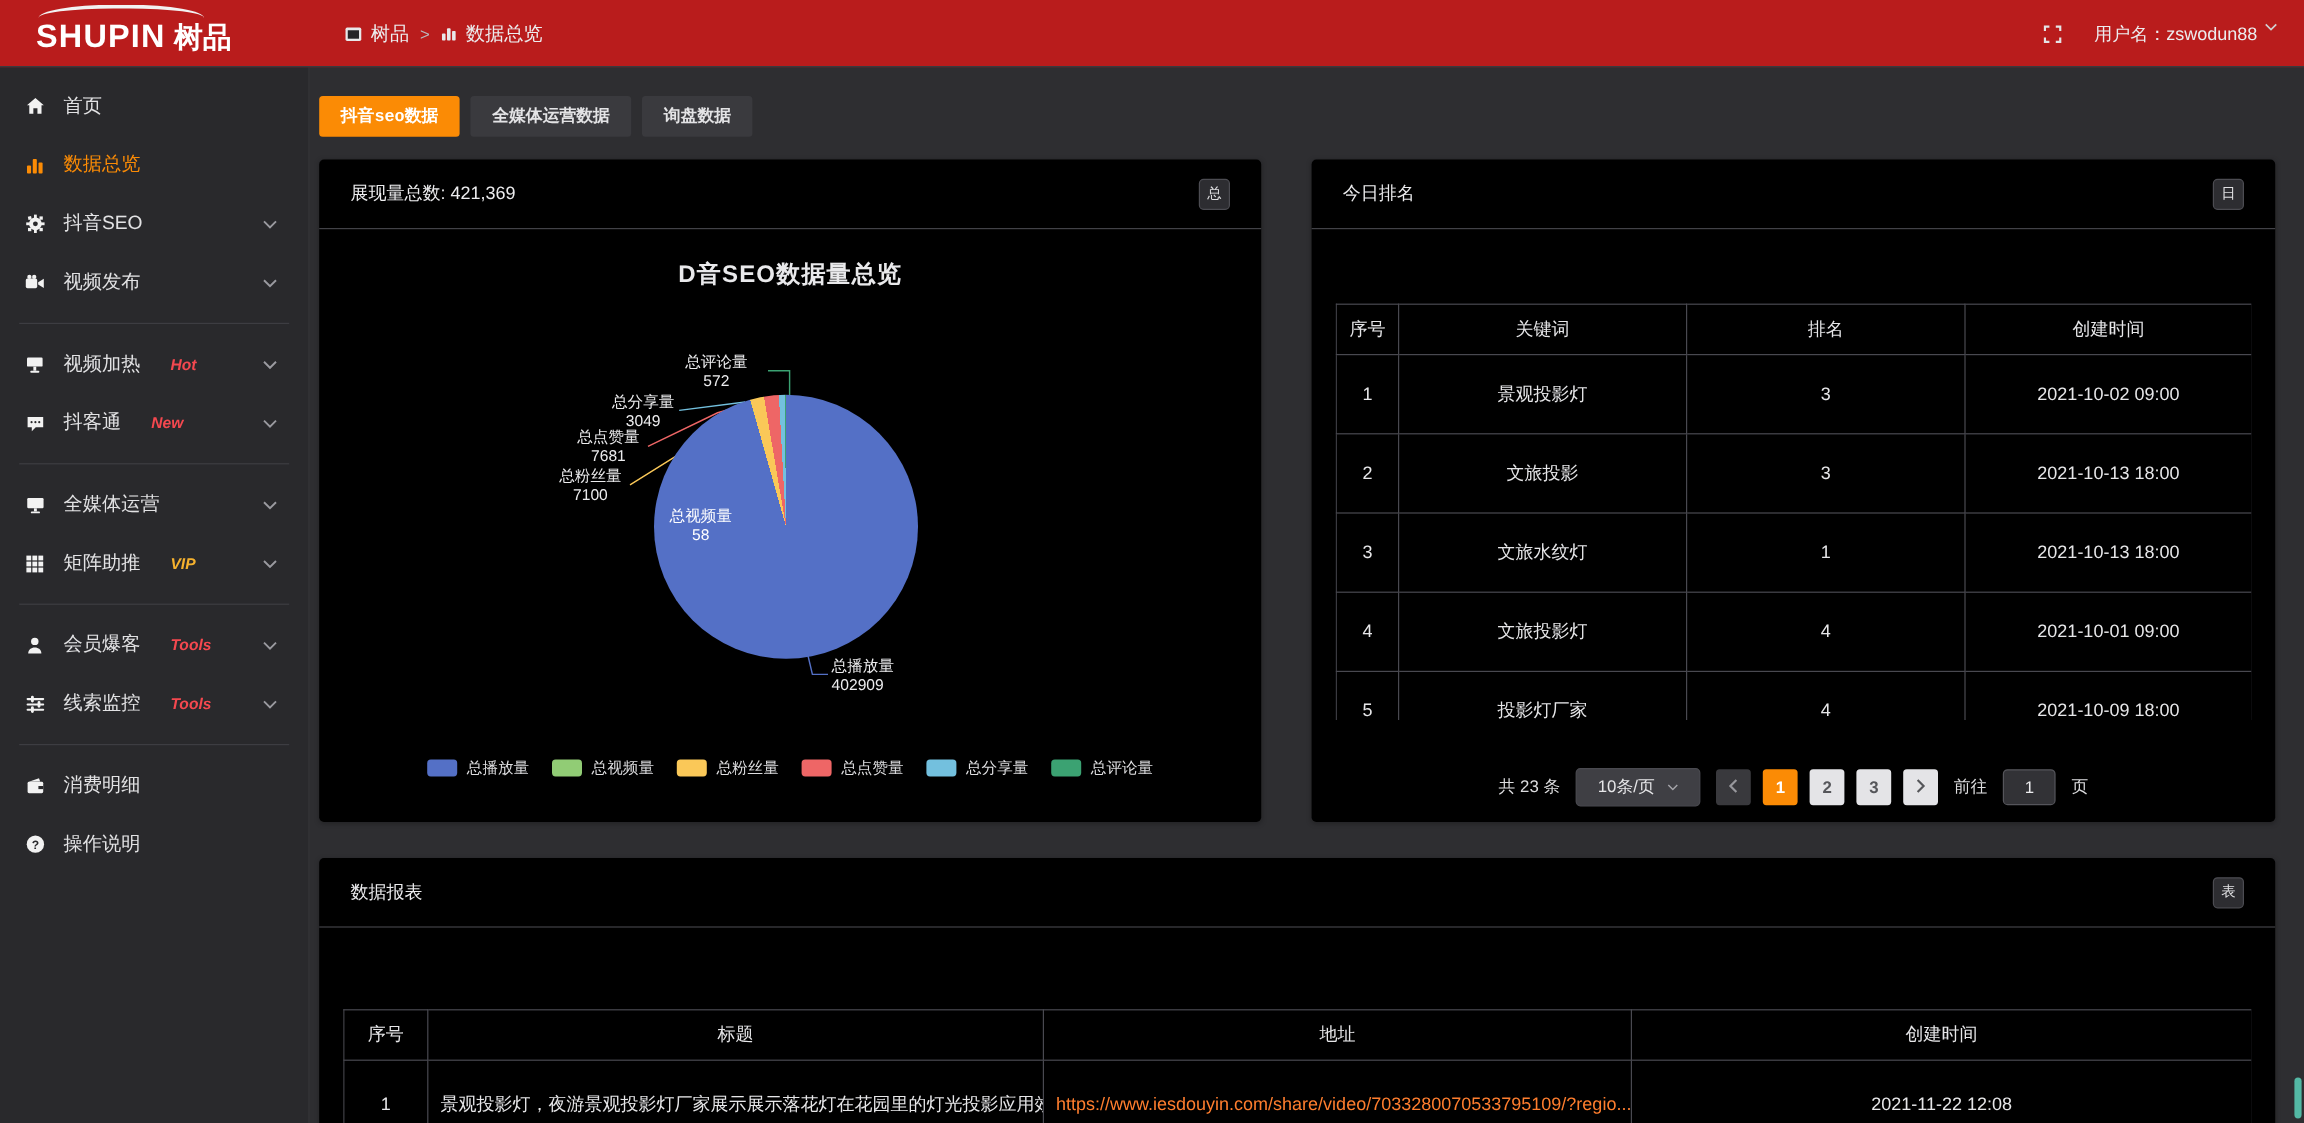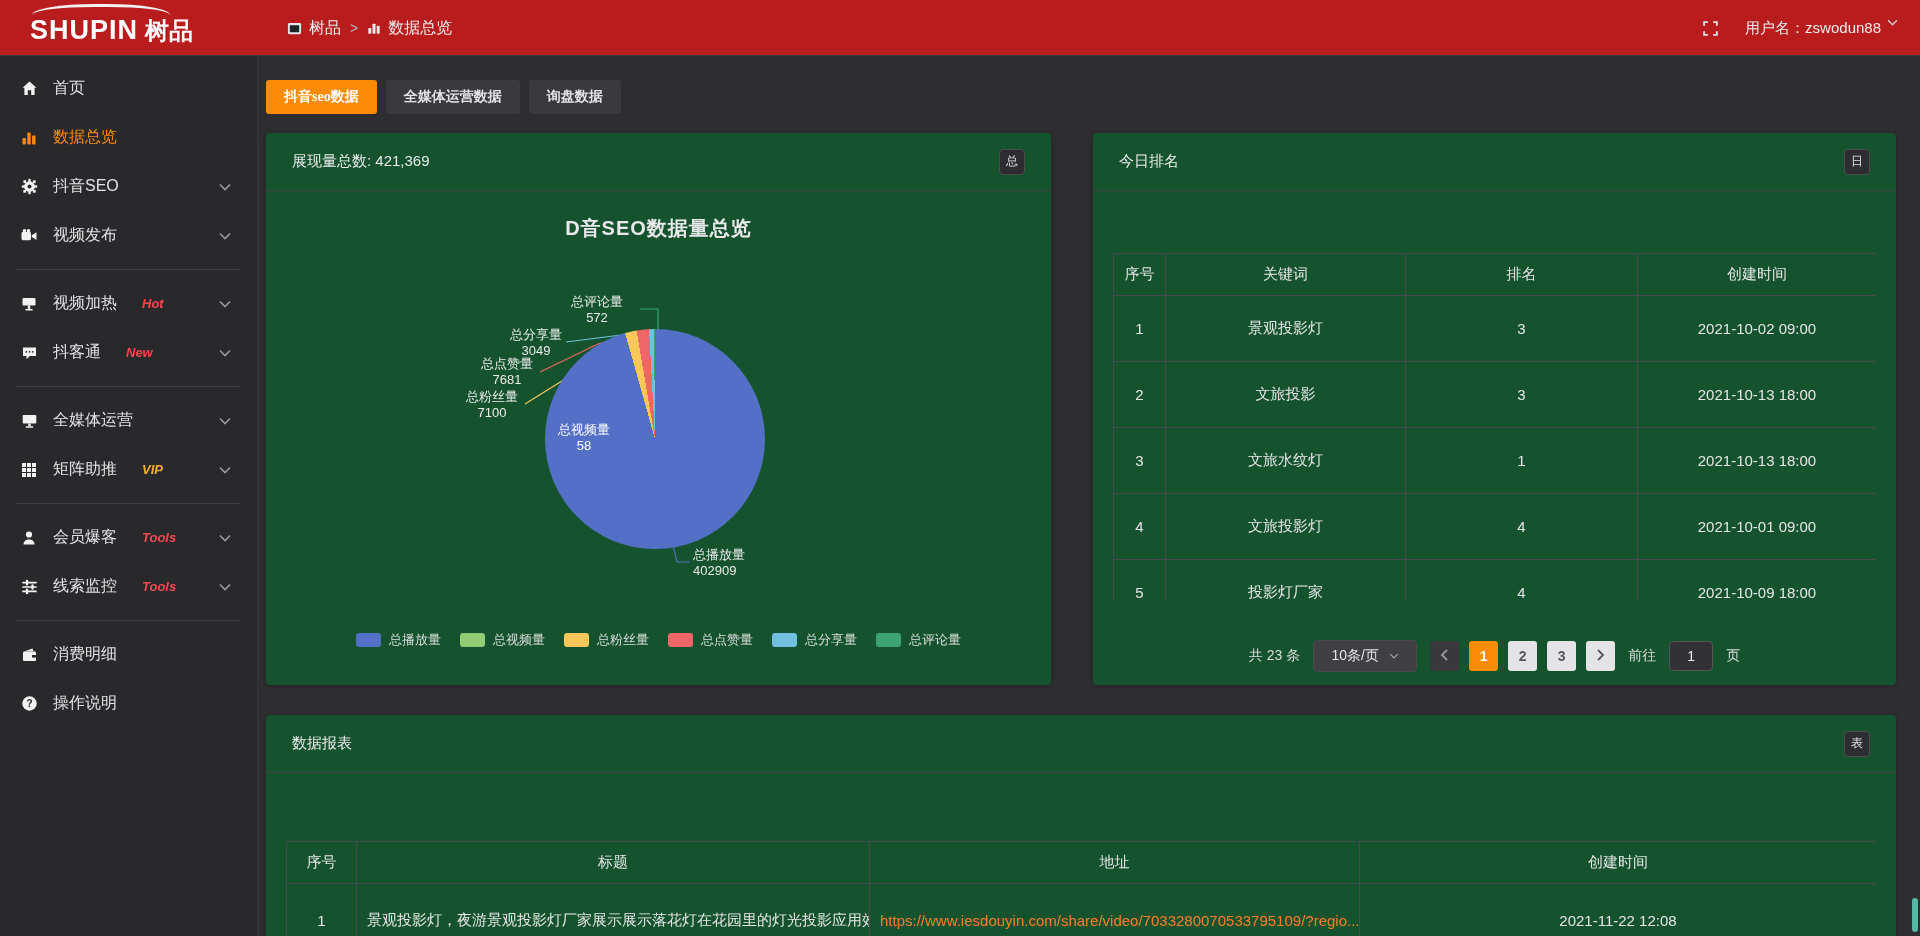--- a/index.html
+++ b/index.html
@@ -30,24 +30,24 @@
   .menu-item .mi-icon { width:18px; color:#f2f2f2; }
   .menu-item.active, .menu-item.active .mi-icon { color:#fb8b05; }
   .menu-badge { font-size:13px; font-weight:bold; font-style:italic; margin-left:10px; }
   .menu-caret { position:absolute; right:26px; color:#9a9aa0; }
   .menu-divider { height:1px; background:#3d3d42; margin:9px 16px; }
 
   
   .main { position:absolute; left:258px; top:56px; width:1662px; height:880px; background:#2e2e31; overflow:hidden; }
   .tabs { position:absolute; left:8px; top:24px; display:flex; gap:9px; }
   .tab { height:34px; padding:0 18px; border:none; border-radius:3px; background:#3a3a3e; color:#e3e3e5;
-    font-size:14px; font-weight:bold; font-family:Liberation Serif, serif; cursor:pointer; }
+    font-size:14px; font-weight:bold; font-family:Liberation Mono, monospace; cursor:pointer; }
   .tab.active { background:#fb8b05; color:#fff; }
 
-  .panel { position:absolute; background:#14532d; border-radius:4px; box-shadow:0 1px 4px rgba(0,0,0,.25); }
+  .panel { position:absolute; background:#000000; border-radius:4px; box-shadow:0 1px 4px rgba(0,0,0,.25); }
   #chart-panel  { left:8px;   top:77px;  width:785px;  height:552px; }
   #rank-panel   { left:835px; top:77px;  width:803px;  height:552px; }
   #report-panel { left:8px;   top:659px; width:1630px; height:430px; }
   .panel-head { height:58px; display:flex; align-items:center; justify-content:space-between;
     padding:0 26px; border-bottom:1px solid #424247; font-size:15px; color:#ececee; }
   .mini-btn { min-width:26px; height:26px; border:1px solid #4c4c52; border-radius:4px; background:#2d2d31;
     color:#e0e0e2; font-size:12px; font-family:inherit; cursor:pointer; }
   .panel-body { position:relative; height:493px; }
 
   

